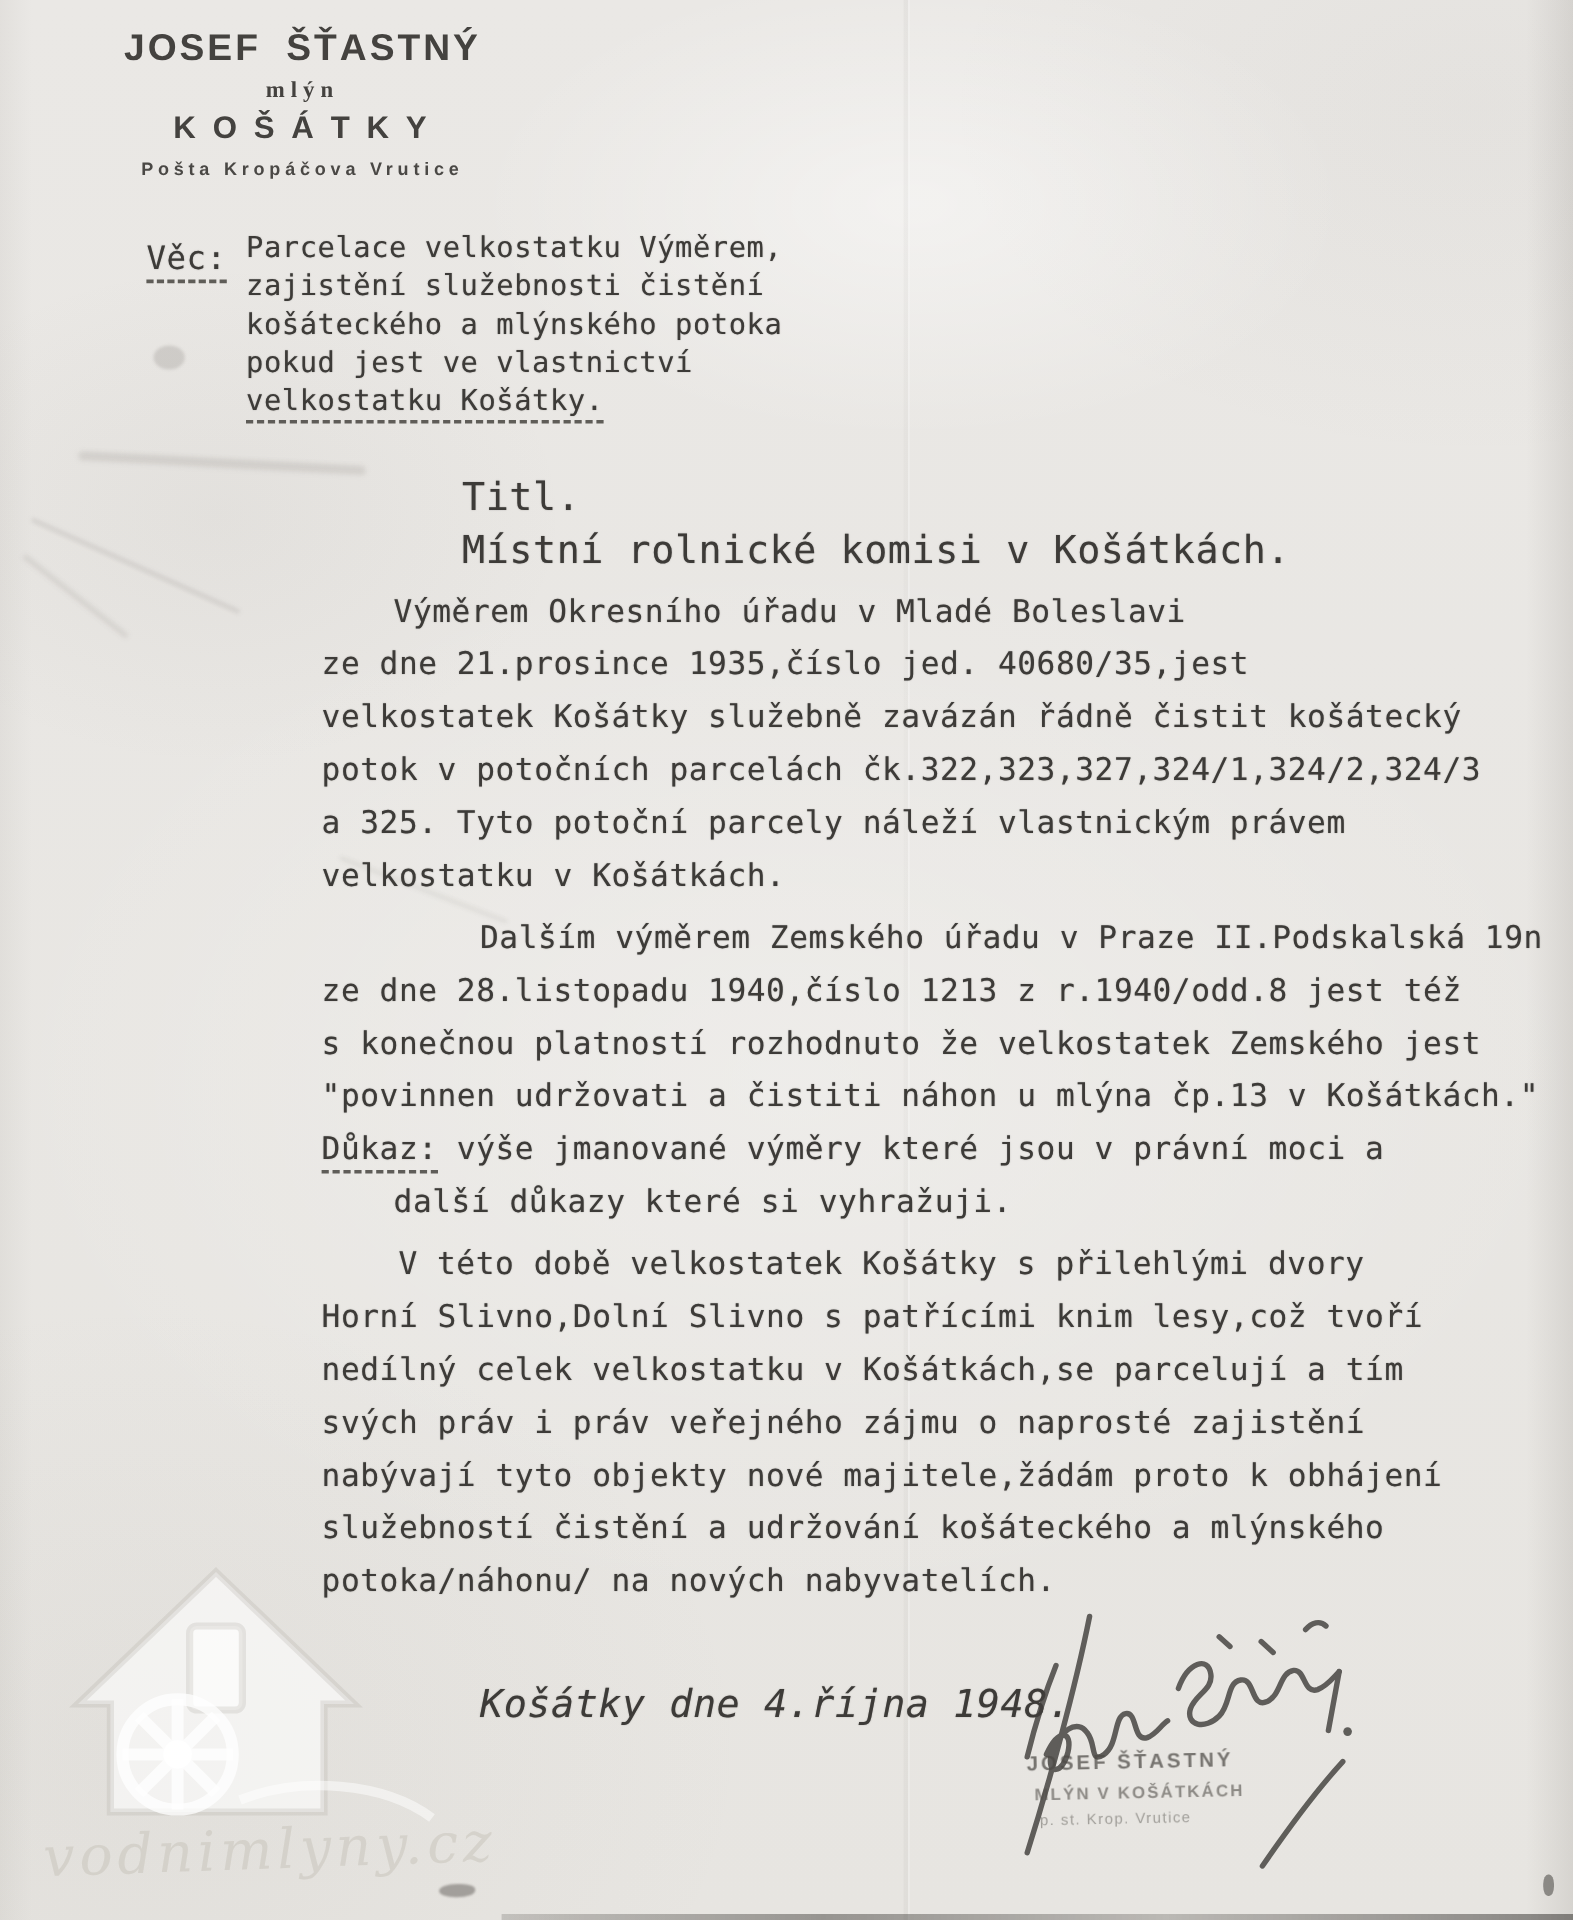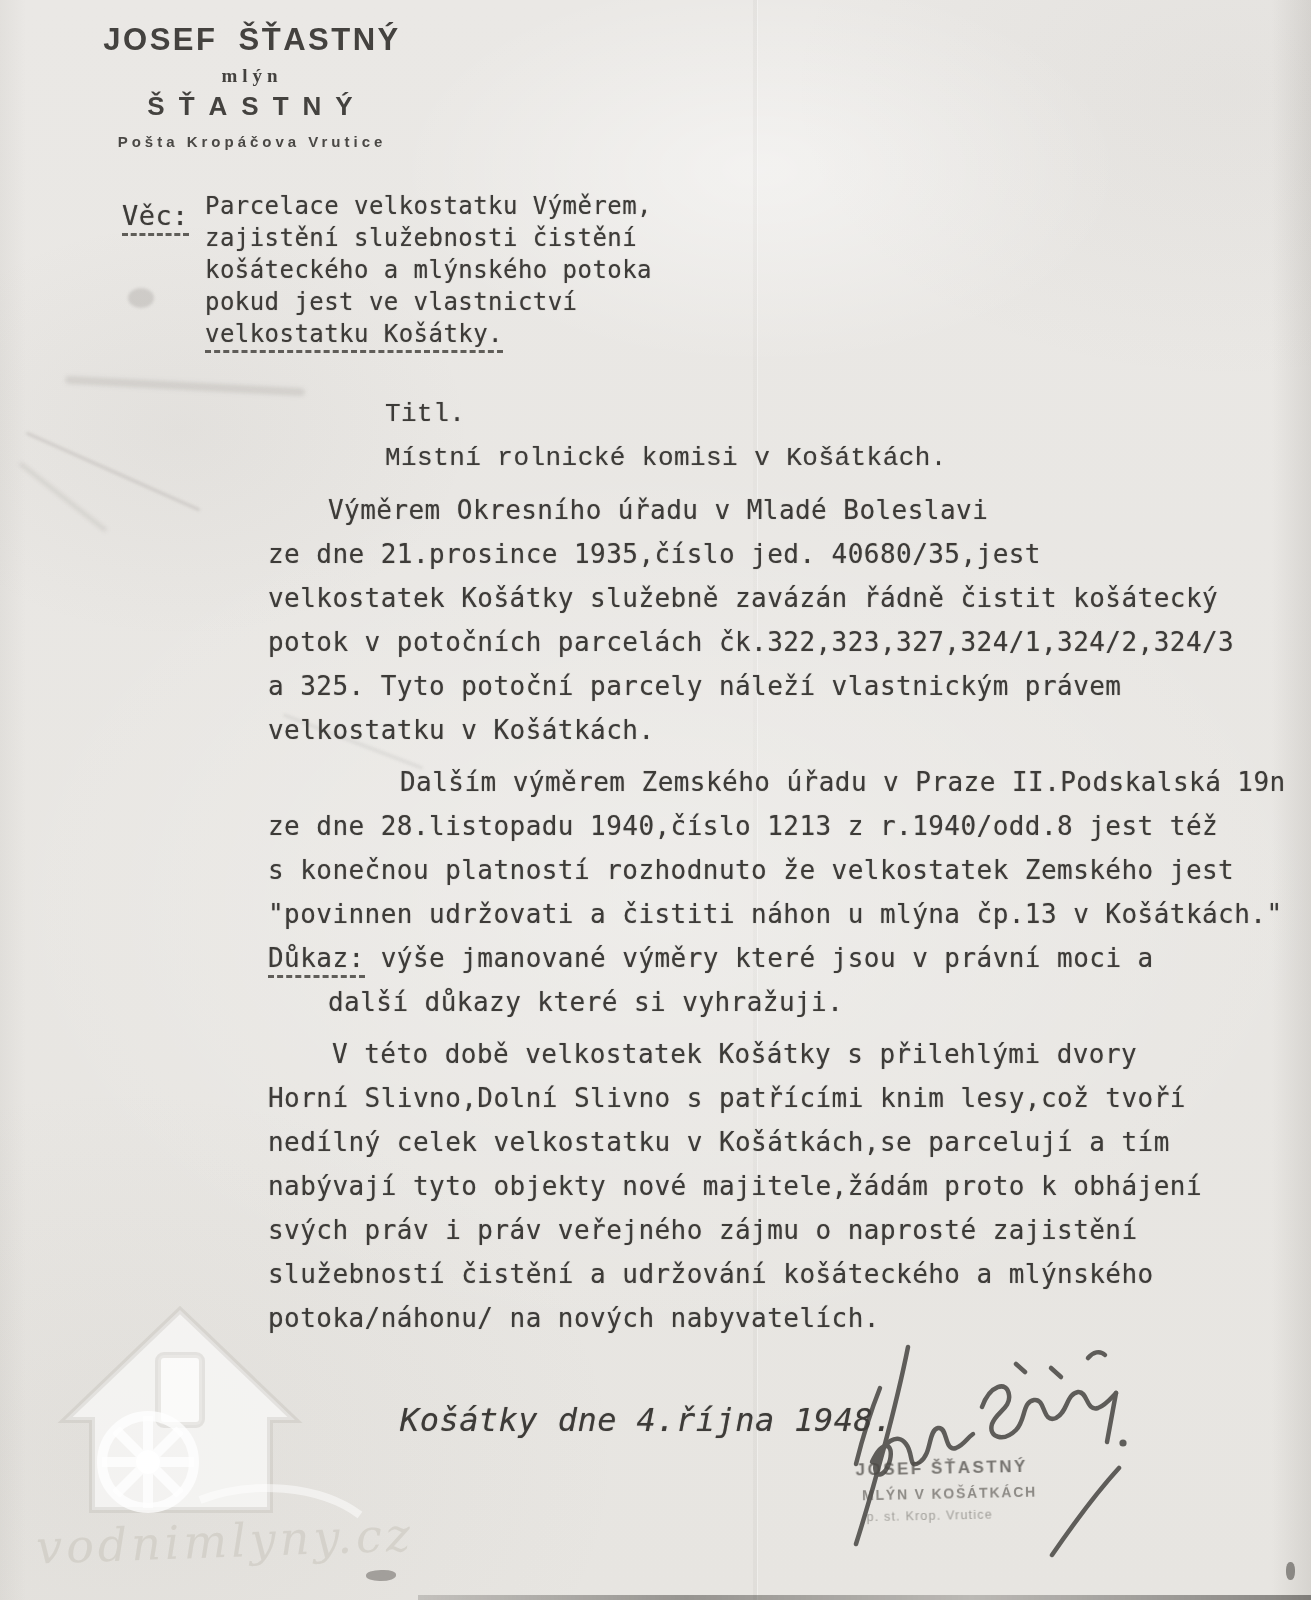--- a/index.html
+++ b/index.html
@@ -44,21 +44,21 @@
     font-family:"Liberation Sans", sans-serif;color:#44423f;}
   .lh-name{font-size:31px;font-weight:700;letter-spacing:2.5px;word-spacing:10px;white-space:nowrap;}
   .lh-sub{font-size:19px;font-weight:700;letter-spacing:5px;margin-top:7px;font-family:Liberation Serif, serif;}
   .lh-place{font-size:26px;font-weight:700;letter-spacing:14px;margin-top:4px;padding-left:10px;white-space:nowrap;}
   .lh-postal{font-size:15px;font-weight:700;letter-spacing:4px;margin-top:11px;white-space:nowrap;color:#4a4845;}
   
   .tw{color:#3d3b38;text-shadow:0 0 1px rgba(61,59,56,0.5);letter-spacing:0.45px;white-space:nowrap;}
   .dashu{border-bottom:3px dashed rgba(70,68,64,0.85);padding-bottom:2px;}
   #subject-label{position:absolute;left:122px;top:200px;font-size:27px;}
   #subject-lines{position:absolute;left:205px;top:190px;font-size:24px;line-height:32px;}
-  #salutation{position:absolute;left:385px;top:392px;font-size:26px;line-height:44px;font-family:Liberation Mono, monospace;}
+  #salutation{position:absolute;left:385px;top:392px;font-size:32px;line-height:44px;}
   #body-text{position:absolute;left:268px;top:488px;font-size:26px;}
   .paragraph{margin:0;}
   .paragraph + .paragraph{margin-top:8px;}
   .body-line{height:44px;line-height:44px;}
   #dateline{position:absolute;left:400px;top:1398px;font-size:32px;line-height:44px;font-style:italic;}
   
   #signature-block{position:absolute;left:820px;top:1312px;width:312px;height:250px;}
   #signature-svg{position:absolute;left:0;top:0;}
   #stamp{position:absolute;left:36px;top:146px;width:230px;text-align:left;
     font-family:"Liberation Sans", sans-serif;transform:rotate(-1.2deg);filter:blur(0.5px);}
@@ -98,21 +98,21 @@
       </g>
       <circle cx="118" cy="162" r="12" fill="rgba(255,255,255,0.8)"></circle>
       <path d="M170,200 C220,180 290,185 330,215" fill="none" stroke="rgba(255,255,255,0.5)" stroke-width="8"></path>
     </svg>
     <div id="watermark-text">vodnimlyny.cz</div>
   </div>
 
   <div id="letterhead">
     <div class="lh-name">JOSEF ŠŤASTNÝ</div>
     <div class="lh-sub">mlýn</div>
-    <div class="lh-place">ŠŤASTNÝ</div>
+    <div class="lh-place">KOŠÁTKY</div>
     <div class="lh-postal">Pošta Kropáčova Vrutice</div>
   </div>
 
   <div id="subject-label" class="tw">
     <span class="dashu">Věc:</span>
   </div>
   <div id="subject-lines">
       <div class="tw"><span>Parcelace velkostatku Výměrem,</span></div>
       <div class="tw"><span>zajistění služebnosti čistění</span></div>
       <div class="tw"><span>košáteckého a mlýnského potoka</span></div>
@@ -139,22 +139,22 @@
         <div class="body-line tw">ze dne 28.listopadu 1940,číslo 1213 z r.1940/odd.8 jest též</div>
         <div class="body-line tw">s konečnou platností rozhodnuto že velkostatek Zemského jest</div>
         <div class="body-line tw">"povinnen udržovati a čistiti náhon u mlýna čp.13 v Košátkách."</div>
         <div class="body-line tw"><span class="dashu">Důkaz:</span><span> výše jmanované výměry které jsou v právní moci a</span></div>
         <div class="body-line tw" style="margin-left: 60px;">další důkazy které si vyhražuji.</div>
       </div>
       <div class="paragraph">
         <div class="body-line tw" style="margin-left: 64px;">V této době velkostatek Košátky s přilehlými dvory</div>
         <div class="body-line tw">Horní Slivno,Dolní Slivno s patřícími knim lesy,což tvoří</div>
         <div class="body-line tw">nedílný celek velkostatku v Košátkách,se parcelují a tím</div>
+        <div class="body-line tw">svých práv i práv veřejného zájmu o naprosté zajistění</div>
         <div class="body-line tw">nabývají tyto objekty nové majitele,žádám proto k obhájení</div>
-        <div class="body-line tw">svých práv i práv veřejného zájmu o naprosté zajistění</div>
         <div class="body-line tw">služebností čistění a udržování košáteckého a mlýnského</div>
         <div class="body-line tw">potoka/náhonu/ na nových nabyvatelích.</div>
       </div>
     </div>
 
   <div id="dateline" class="tw">Košátky dne 4.října 1948.</div>
 
   <div id="signature-block">
     <svg id="signature-svg" width="312" height="250" viewBox="0 0 312 250" aria-label="Josef Šťastný.">
       <g fill="none" stroke="#413f3c" stroke-width="4.5" stroke-linecap="round" opacity="0.82">

